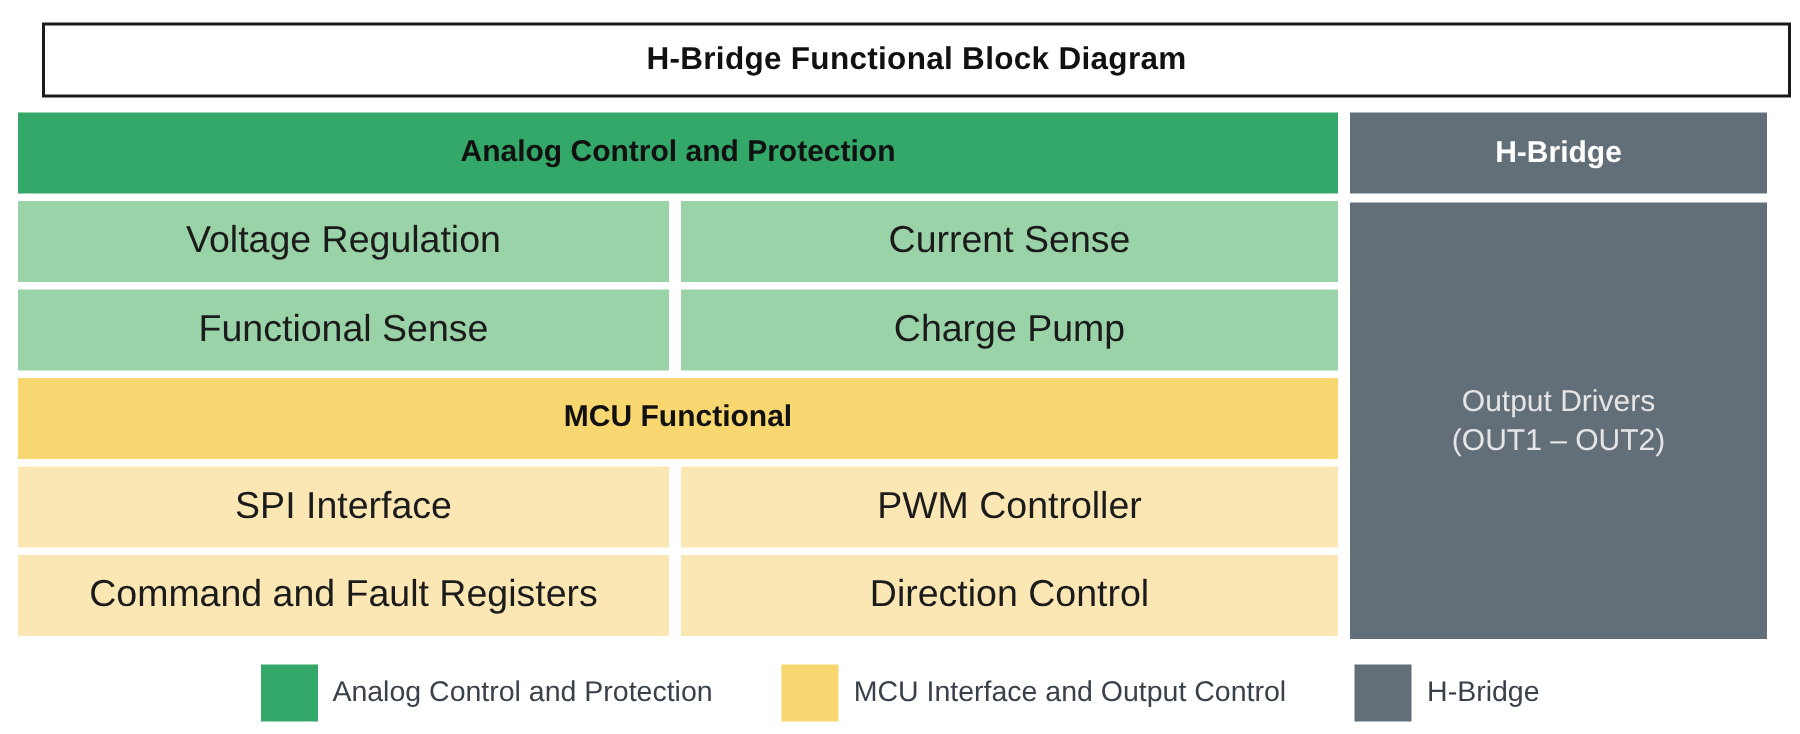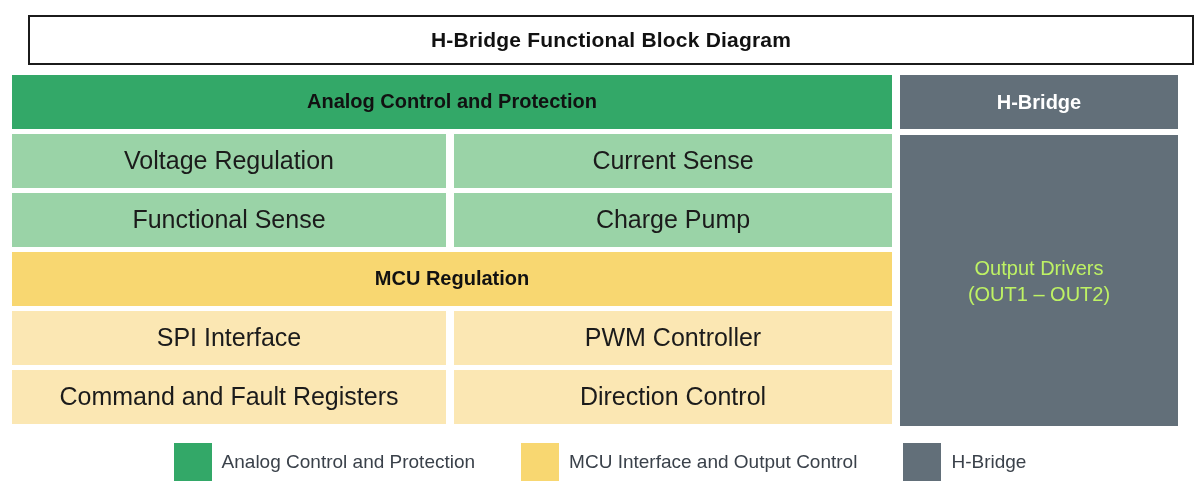--- a/index.html
+++ b/index.html
@@ -120,21 +120,21 @@
     left: 0; top: 60px;
     width: 278px;
     height: 291px;
     box-sizing: border-box;
     background: #626f79;
     display: flex;
     flex-direction: column;
     align-items: center;
     justify-content: center;
     font-size: 20px;
-    color: #bef264;
+    color: #e5e5e5;
     line-height: 1.3;
   }
 
   
   .legend {
     position: absolute;
     left: 0;
     top: 438px;
     width: 1200px;
     height: 48px;
@@ -184,21 +184,21 @@
       </div>
 
       <div class="block cell left green-light" style="top:118px;">
         <span>Functional Sense</span>
       </div>
       <div class="block cell right green-light" style="top:118px;align-items:center;">
         <span>Charge Pump</span>
       </div>
 
       <div class="block section-head amber" style="top:177px;">
-        <span>MCU Regulation</span>
+        <span>MCU Functional</span>
       </div>
 
       <div class="block cell left yellow-light" style="top:236px;">
         <span>SPI Interface</span>
       </div>
       <div class="block cell right yellow-light" style="top:236px;">
         <span>PWM Controller</span>
       </div>
 
       <div class="block cell left yellow-light" style="top:295px;text-align:center;">

